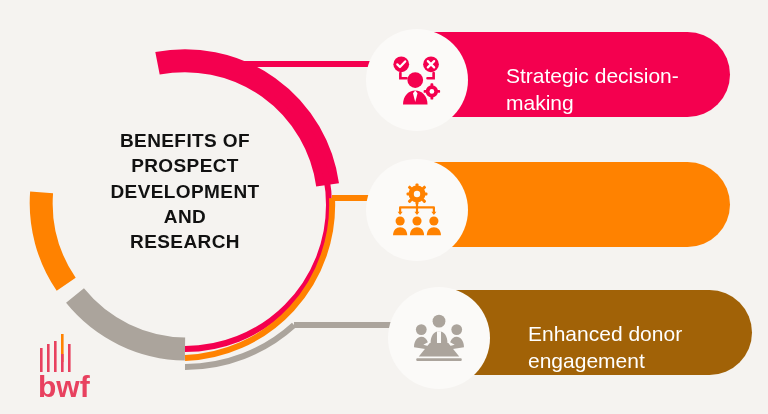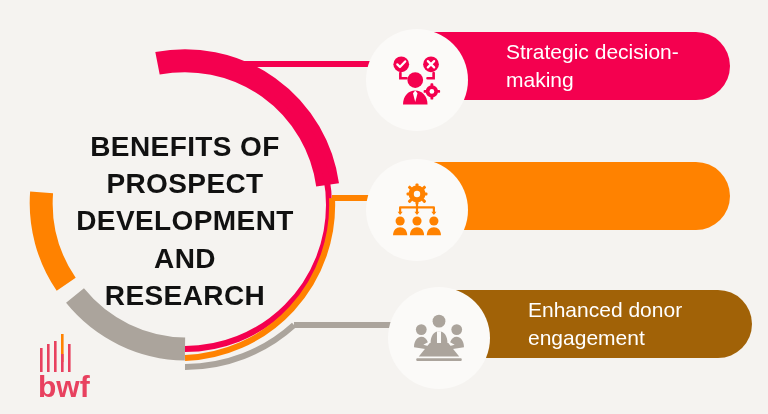--- a/index.html
+++ b/index.html
@@ -15,35 +15,35 @@
   
   #graphics{position:absolute;left:0;top:0;width:768px;height:414px;}
 
   
   .center-title{
     position:absolute;
     left:55px;top:128px;
     width:260px;
     text-align:center;
     font-weight:bold;
-    font-size:28px;
+    font-size:19px;
     line-height:1.33;
     letter-spacing:.4px;
     color:#111111;
     text-transform:uppercase;
     white-space:pre-line;
   }
 
   
   .pill{
     position:absolute;
-    height:68px;
+    height:85px;
     border-radius:48px;
     display:flex;
-    align-items:center;
+    align-items:flex-end;
     box-sizing:border-box;
   }
   .pill .label{
     color:#ffffff;
     font-size:21px;
     line-height:1.32;
     margin-left:128px;
     padding-right:24px;
     white-space:pre-line;
     font-weight:400;

